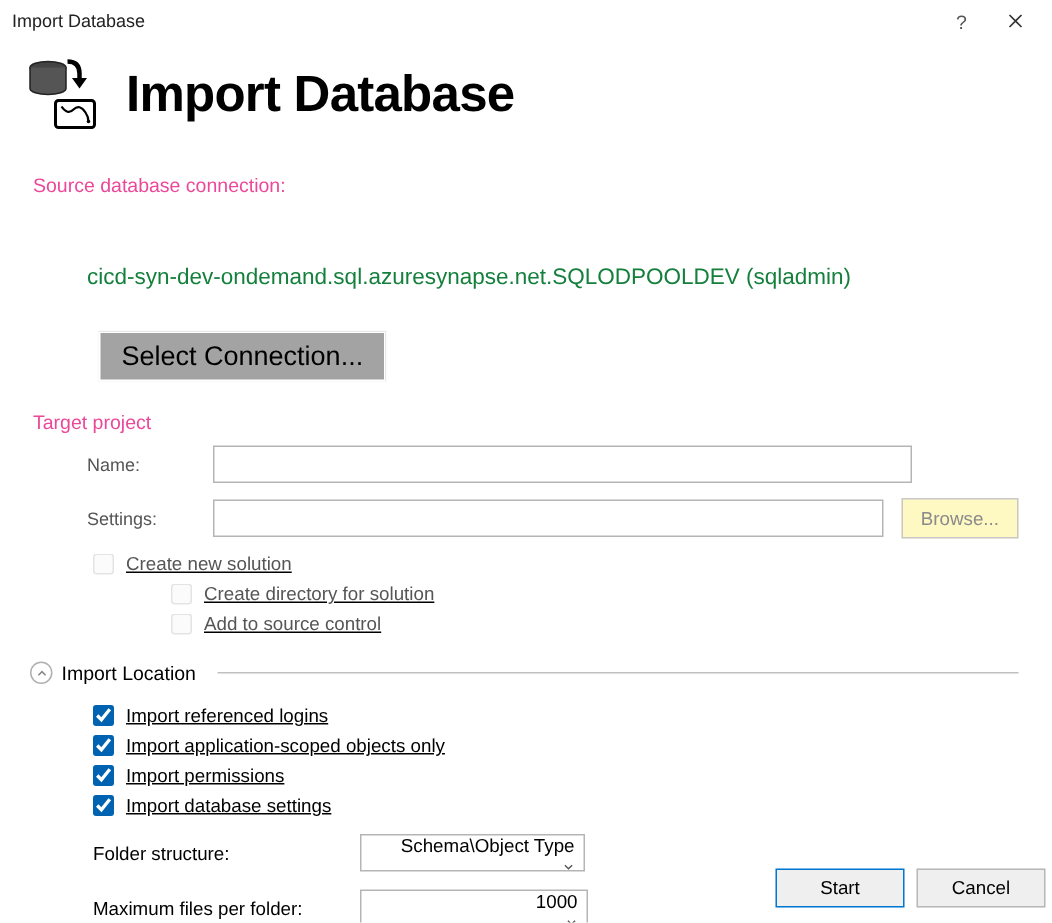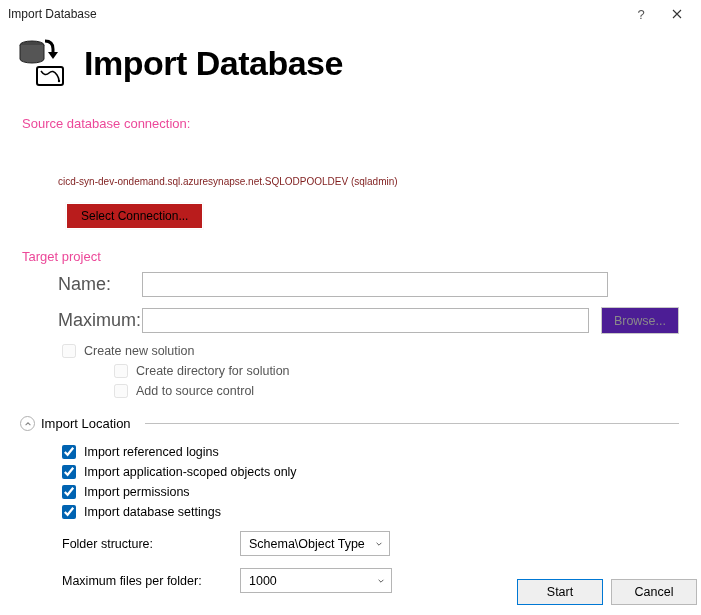--- a/index.html
+++ b/index.html
@@ -60,74 +60,76 @@
     }
 
     .section-label {
       font-size: 13px;
       color: #ec4899;
       margin-top: 14px;
       margin-bottom: 8px;
     }
 
     .connection-string {
-      font-size: 10px;
-      color: #7f1d1d;
+      font-size: 15px;
+      color: #15803d;
       margin-left: 36px;
       margin-bottom: 16px;
       margin-top: 45px;
     }
 
     .select-connection-btn {
       display: inline-block;
       margin-left: 44px;
       padding: 5px 14px;
-      font-size: 12px;
-      background: #b91c1c;
+      font-size: 18px;
+      background: #a3a3a3;
       border: 1px solid #fff;
       cursor: pointer;
       box-shadow: 0 0 0 1px rgba(0,0,0,0.02);
+      margin-top: 12px;
     }
 
     .target-section { margin-top: 20px; }
     .field-row {
       display: flex;
       align-items: center;
       margin-bottom: 10px;
       margin-left: 36px;
     }
     .field-label {
       width: 84px;
-      font-size: 18px;
+      font-size: 12px;
       color: #555;
     }
     .text-input {
       flex: 1;
       height: 25px;
       border: 1px solid #b5b5b5;
       background: #fff;
       padding: 2px 6px;
       font-size: 12.5px;
     }
     .browse-btn {
       margin-left: 12px;
       height: 27px;
       padding: 0 12px;
       border: 1px solid #c8c8c8;
-      background: #4c1d95;
+      background: #fef9c3;
       color: #8a8a8a;
       font-size: 12.5px;
       cursor: default;
     }
     .checkbox-row {
       display: flex;
       align-items: center;
       margin-left: 40px;
       margin-bottom: 6px;
       gap: 8px;
+      text-decoration: underline;
     }
     .checkbox-row.nested { margin-left: 92px; }
     .checkbox-row label { font-size: 12.5px; color: #555; }
     input[type="checkbox"] {
       width: 14px; height: 14px;
       accent-color: #0063b1;
     }
     input[type="checkbox"]:disabled { opacity: 0.6; }
 
     .import-settings-header {
@@ -161,25 +163,26 @@
       margin-left: 40px;
       margin-top: 12px;
       gap: 12px;
     }
     .import-field-label { width: 166px; font-size: 12.5px; }
     .combo {
       height: 25px;
       border: 1px solid #b5b5b5;
       background: #fff;
       display: flex;
-      align-items: center;
+      align-items: flex-end;
       padding: 0 6px 0 8px;
       font-size: 12.5px;
       justify-content: space-between;
       cursor: pointer;
+      flex-direction: column;
     }
     .combo.folder { width: 150px; }
     .combo.max { width: 152px; }
     .combo svg { width:8px; height:8px; color:#555; }
 
     .footer {
       position: absolute;
       bottom: 10px;
       right: 4px;
       display: flex;
@@ -238,21 +241,21 @@
   
   <div class="target-section">
     <div class="section-label" style="margin-top:20px;">Target project</div>
 
     <div class="field-row">
       <div class="field-label">Name:</div>
       <input class="text-input" style="max-width: 466px;" type="text" value="">
     </div>
 
     <div class="field-row">
-      <div class="field-label">Maximum:</div>
+      <div class="field-label">Settings:</div>
       <input class="text-input" type="text" value="" style="">
       <button class="browse-btn" disabled="">
         <span>Browse...</span>
       </button>
     </div>
 
     <div class="checkbox-row">
       <input type="checkbox" disabled="" style="">
       <label>Create new solution</label>
     </div>

